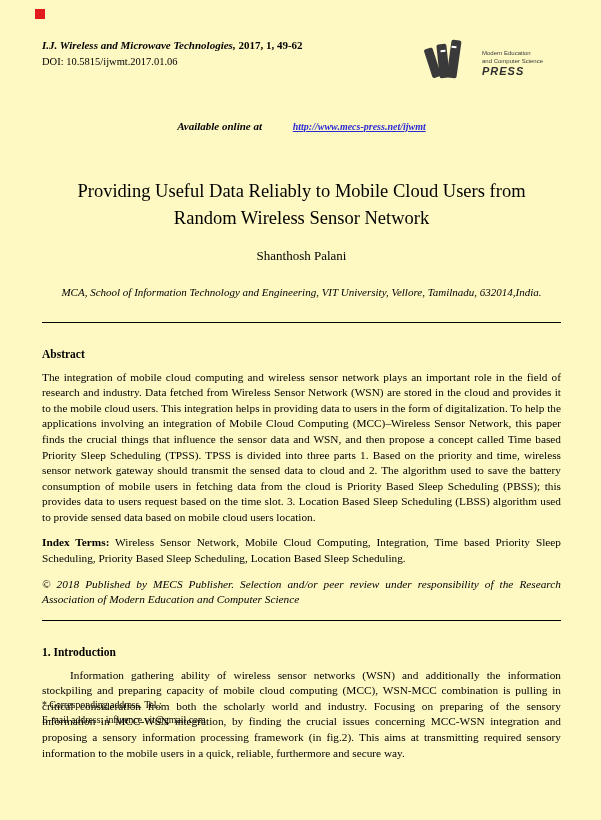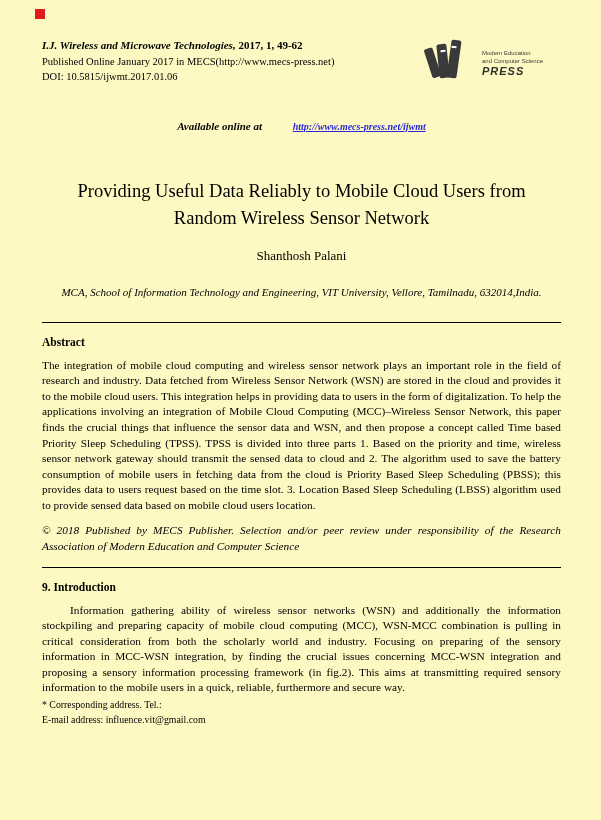--- a/index.html
+++ b/index.html
@@ -99,21 +99,21 @@
   .rule {
     border: none;
     border-top: 1px solid #000000;
     margin: 0;
   }
   .rule-1 { margin-top: 24px; }
   .rule-2 { margin-top: 12px; }
   .h-abstract, .h-section {
     font-size: 11.5px;
     font-weight: bold;
-    margin-top: 13px;
+    margin-top: 25px;
   }
   p.body {
     font-size: 11.3px;
     line-height: 1.38;
     text-align: justify;
     margin: 10px 0 0 0;
   }
   p.copyright {
     font-style: italic;
   }
@@ -135,21 +135,20 @@
 
   <div class="red-square"></div>
 
   <div class="content">
 
     <div class="header-row">
       <div class="header-left">
         <div class="journal-line">
           <span class="bi">I.J. Wireless and Microwave Technologies,</span><span class="b"> 2017, 1, 49-62</span>
         </div>
-        <div>Published Online January 2017 in MECS(http://www.mecs-press.net)</div>
         <div>DOI: 10.5815/ijwmt.2017.01.06</div>
       </div>
 
       <div class="logo">
         <span>
           <svg width="42" height="46" viewBox="0 0 42 46">
             <g fill="#3a3a3a">
               <rect x="4" y="12" width="9" height="30" rx="2" transform="rotate(-18 8 27)"></rect>
               <rect x="14" y="8" width="10" height="34" rx="2" transform="rotate(-6 19 25)"></rect>
               <rect x="25" y="4" width="10" height="38" rx="2" transform="rotate(8 30 23)"></rect>
@@ -177,26 +176,29 @@
     <div class="author">Shanthosh Palani</div>
 
     <div class="affiliation">MCA, School of Information Technology and Engineering, VIT University, Vellore, Tamilnadu, 632014,India.</div>
 
     <hr class="rule rule-1">
 
     <div class="h-abstract">Abstract</div>
 
     <p class="body">The integration of mobile cloud computing and wireless sensor network plays an important role in the field of research and industry. Data fetched from Wireless Sensor Network (WSN) are stored in the cloud and provides it to the mobile cloud users. This integration helps in providing data to users in the form of digitalization. To help the applications involving an integration of Mobile Cloud Computing (MCC)–Wireless Sensor Network, this paper finds the crucial things that influence the sensor data and WSN, and then propose a concept called Time based Priority Sleep Scheduling (TPSS). TPSS is divided into three parts 1. Based on the priority and time, wireless sensor network gateway should transmit the sensed data to cloud and 2. The algorithm used to save the battery consumption of mobile users in fetching data from the cloud is Priority Based Sleep Scheduling (PBSS); this provides data to users request based on the time slot. 3. Location Based Sleep Scheduling (LBSS) algorithm used to provide sensed data based on mobile cloud users location.</p>
 
+    <p class="body">
+      <span class="b">Index Terms:</span><span> Wireless Sensor Network, Mobile Cloud Computing, Integration, Time based Priority Sleep Scheduling, Priority Based Sleep Scheduling, Location Based Sleep Scheduling.</span>
+    </p>
 
     <p class="body copyright">© 2018 Published by MECS Publisher. Selection and/or peer review under responsibility of the Research Association of Modern Education and Computer Science</p>
 
     <hr class="rule rule-2">
 
-    <div class="h-section">9. Introduction</div>
+    <div class="h-section">1. Introduction</div>
 
     <p class="body indent">Information gathering ability of wireless sensor networks (WSN) and additionally the information stockpiling and preparing capacity of mobile cloud computing (MCC), WSN-MCC combination is pulling in critical consideration from both the scholarly world and industry. Focusing on preparing of the sensory information in MCC-WSN integration, by finding the crucial issues concerning MCC-WSN integration and proposing a sensory information processing framework (in fig.2). This aims at transmitting required sensory information to the mobile users in a quick, reliable, furthermore and secure way.</p>
 
   </div>
 
   <div class="footnote">
     <div>* Corresponding address. Tel.:</div>
     <div>E-mail address: influence.vit@gmail.com</div>
   </div>
 

